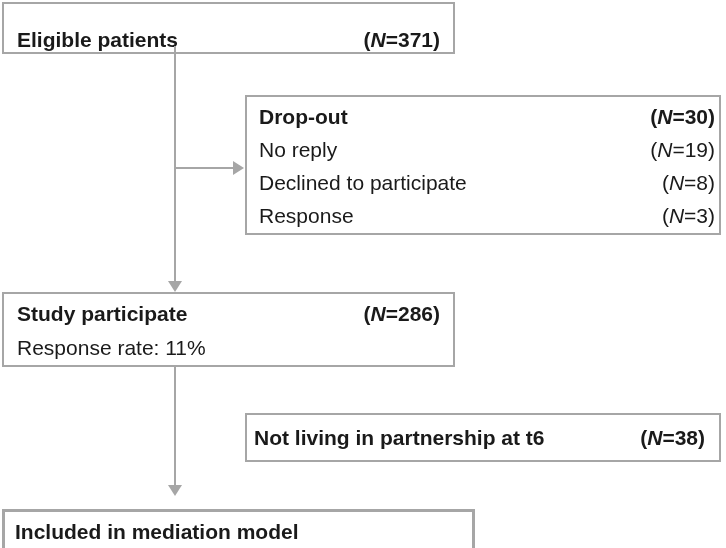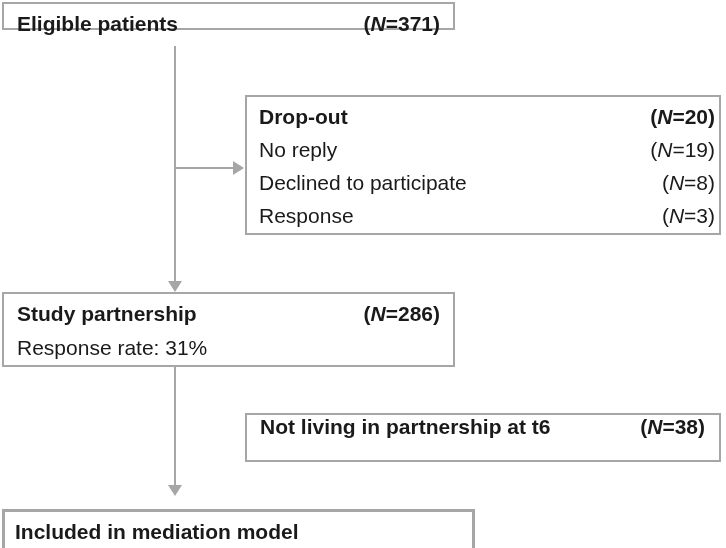--- a/index.html
+++ b/index.html
@@ -26,22 +26,22 @@
   .row {
     display: flex;
     justify-content: space-between;
     align-items: baseline;
   }
   .bold { font-weight: bold; }
   .n-italic { font-style: italic; }
 
   
   .box-eligible {
-    left: 2px; top: 2px; width: 453px; height: 28px;
-    display: flex; align-items: flex-start; padding: 8px 13px;
+    left: 2px; top: 2px; width: 453px; height: 52px;
+    display: flex; align-items: flex-end; padding: 0 13px;
   }
   .box-eligible .row { width: 100%; }
 
   
   .box-dropout {
     left: 245px; top: 95px; width: 476px; height: 140px;
     padding: 3px 4px 0 12px;
   }
   .box-dropout .row { line-height: 33px; }
 
@@ -49,21 +49,21 @@
   .box-participants {
     left: 2px; top: 292px; width: 453px; height: 75px;
     padding: 2px 13px 0 13px;
   }
   .box-participants .row { line-height: 35px; }
   .box-participants .subtext { line-height: 34px; }
 
   
   .box-partnership {
     left: 245px; top: 413px; width: 476px; height: 49px;
-    display: flex; align-items: flex-start; padding: 0 14px 0 13px;
+    display: flex; align-items: center; padding: 0 14px 0 7px;
   }
   .box-partnership .row { width: 100%; }
 
   
   .box-included {
     left: 2px; top: 509px; width: 473px; height: 46px;
     border-width: 3px;
     display: flex; align-items: center; padding: 0 12px 0 10px;
   }
   .box-included .row { width: 100%; }
@@ -108,42 +108,42 @@
 
   <div class="line vline1"></div>
   <div class="arrowhead arrow-down arrow-down-1"></div>
 
   <div class="line hline1"></div>
   <div class="arrowhead arrow-right-1"></div>
 
   <div class="box box-dropout">
     <div class="row bold">
       <span>Drop-out</span>
-      <span><span>(</span><span class="n-italic">N</span><span>=20)</span></span>
+      <span><span>(</span><span class="n-italic">N</span><span>=30)</span></span>
     </div>
     <div class="row">
       <span>No reply</span>
       <span><span>(</span><span class="n-italic">N</span><span>=19)</span></span>
     </div>
     <div class="row">
       <span>Declined to participate</span>
       <span><span>(</span><span class="n-italic">N</span><span>=8)</span></span>
     </div>
     <div class="row">
       <span>Response</span>
       <span><span>(</span><span class="n-italic">N</span><span>=3)</span></span>
     </div>
   </div>
 
   <div class="box box-participants">
     <div class="row">
-      <span class="bold">Study partnership</span>
+      <span class="bold">Study participate</span>
       <span class="bold"><span>(</span><span class="n-italic">N</span><span>=286)</span></span>
     </div>
-    <div class="subtext">Response rate: 31%</div>
+    <div class="subtext">Response rate: 11%</div>
   </div>
 
   <div class="line vline2"></div>
   <div class="arrowhead arrow-down arrow-down-2"></div>
 
   <div class="box box-partnership">
     <div class="row">
       <span class="bold">Not living in partnership at t6</span>
       <span class="bold"><span>(</span><span class="n-italic">N</span><span>=38)</span></span>
     </div>

